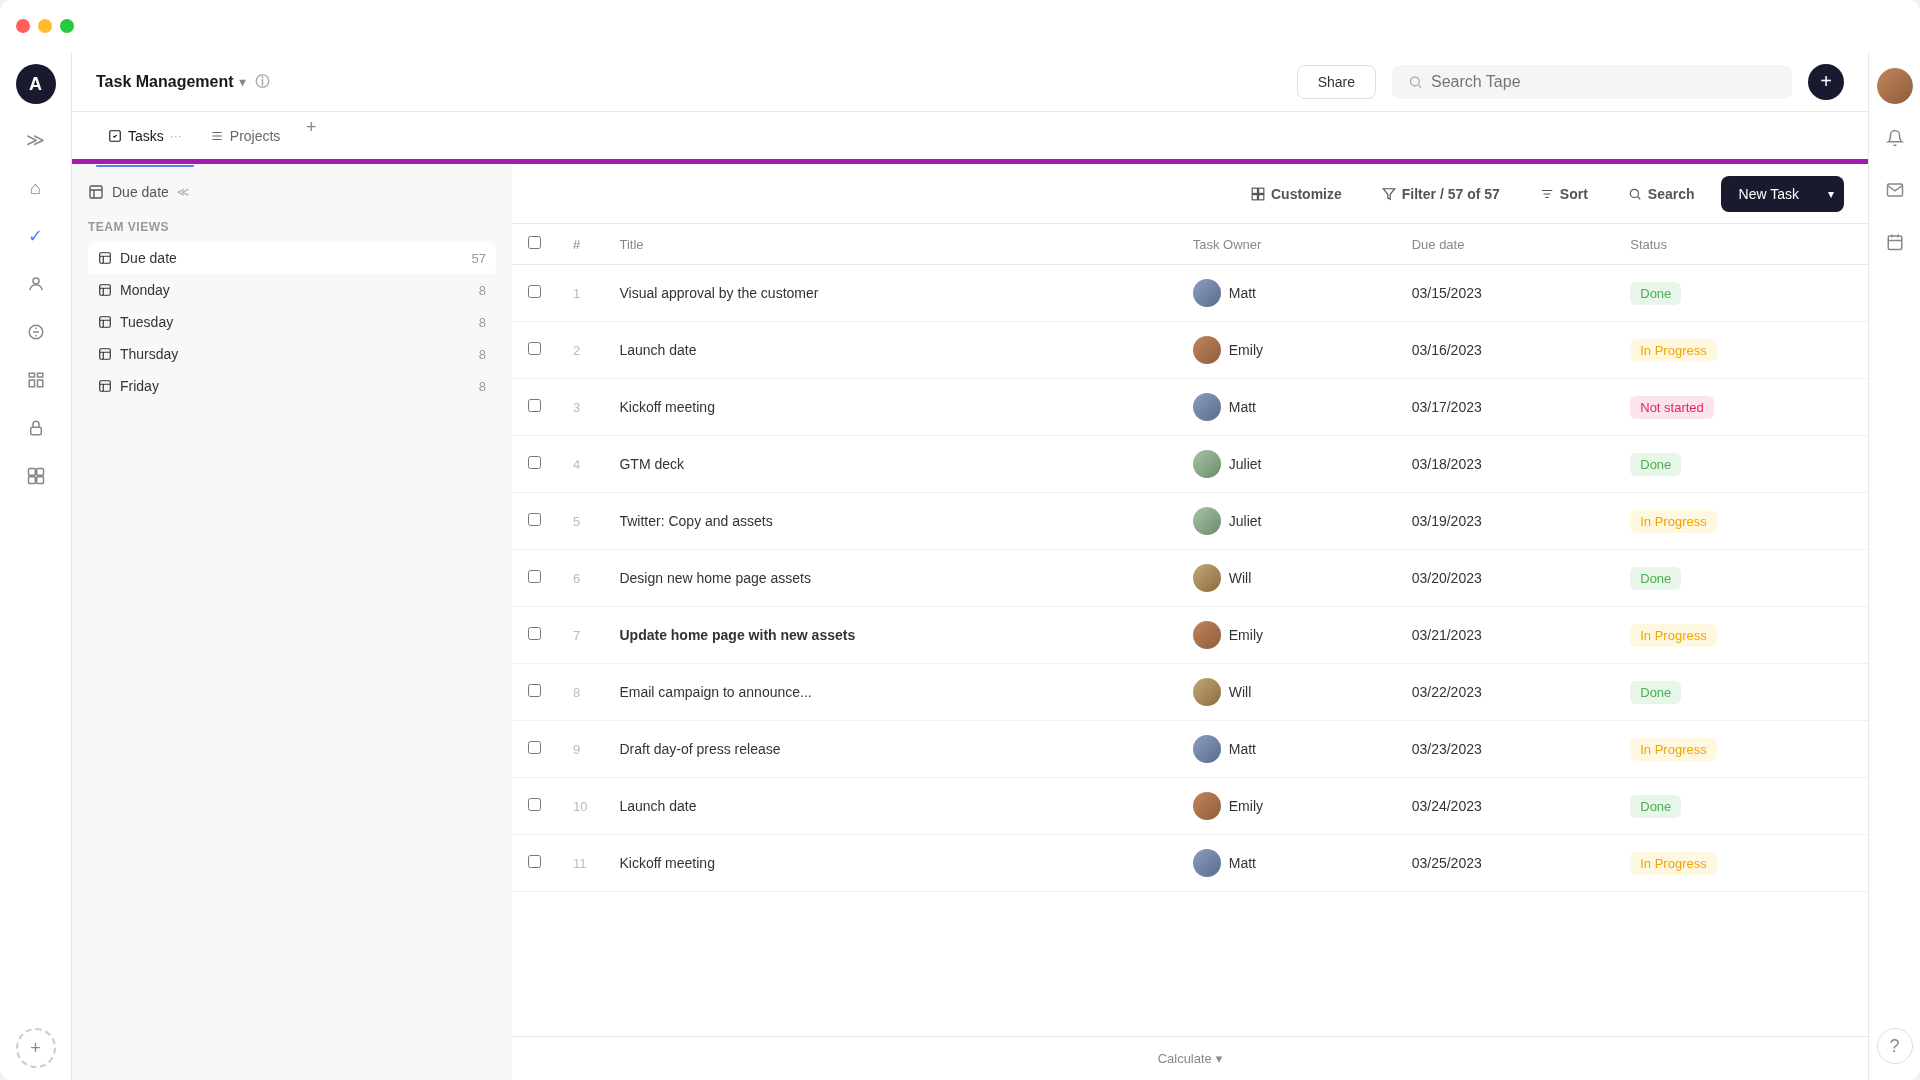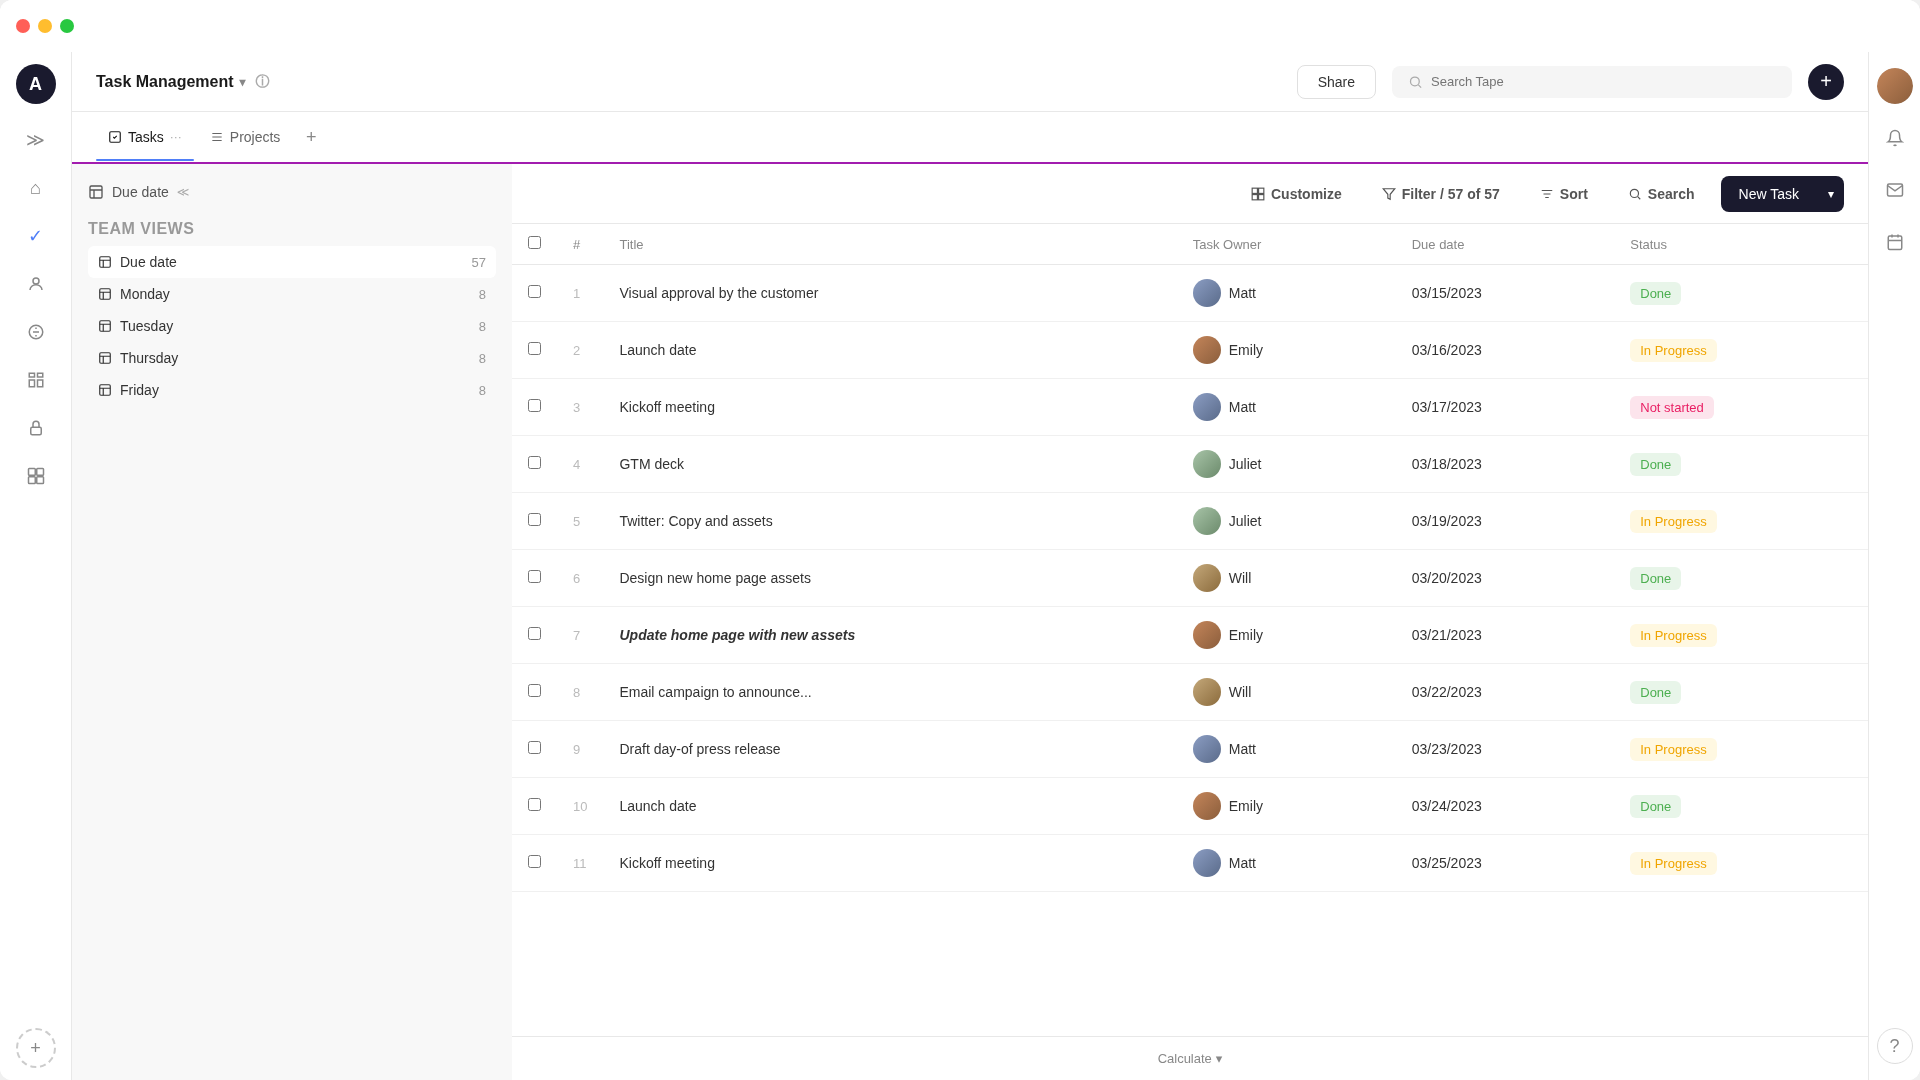--- a/index.html
+++ b/index.html
@@ -34,37 +34,37 @@
 
     
     .content-area { flex: 1; display: flex; flex-direction: column; overflow: hidden; }
 
     
     .top-header { height: 60px; background: #ffffff; display: flex; align-items: center; padding: 0 24px; gap: 16px; border-bottom: 1px solid #e8e8e8; }
     .app-title { font-size: 16px; font-weight: 600; color: #1a1a1a; display: flex; align-items: center; gap: 6px; }
     .header-spacer { flex: 1; }
     .share-btn { padding: 8px 20px; border: 1px solid #e0e0e0; border-radius: 8px; background: white; font-size: 14px; cursor: pointer; color: #333; }
     .search-bar { display: flex; align-items: center; gap: 8px; background: #f5f5f5; border-radius: 8px; padding: 8px 16px; width: 400px; }
-    .search-bar input { background: transparent; border: none; outline: none; font-size: 13px; color: #666; width: 100%; }
+    .search-bar input { background: transparent; border: none; outline: none; font-size: 16px; color: #666; width: 100%; }
     .add-btn { width: 36px; height: 36px; border-radius: 50%; background: #1a1a2e; color: white; border: none; font-size: 20px; cursor: pointer; display: flex; align-items: center; justify-content: center; }
 
     
-    .nav-tabs { height: 52px; background: #ffffff; display: flex; align-items: center; padding: 0 24px; gap: 4px; border-bottom: 2px solid #a21caf; }
+    .nav-tabs { height: 52px; background: #ffffff; display: flex; padding: 0 24px; gap: 4px; border-bottom: 5px solid #a21caf; }
     .nav-tab { display: flex; align-items: center; gap: 6px; padding: 8px 12px; border-radius: 6px; cursor: pointer; font-size: 14px; color: #666; position: relative; }
     .nav-tab.active { color: #1a1a1a; font-weight: 500; }
     .nav-tab.active::after { content: ''; position: absolute; bottom: -8px; left: 0; right: 0; height: 2px; background: #4f7ef8; border-radius: 1px; }
     .nav-tab-add { width: 30px; height: 30px; border-radius: 6px; display: flex; align-items: center; justify-content: center; cursor: pointer; color: #888; font-size: 18px; background: transparent; border: none; }
 
     
     .main-content { flex: 1; display: flex; overflow: hidden; background: #14532d; }
 
     
     .left-panel { width: 440px; background: #f8f8f8; padding: 20px 16px; overflow-y: auto; }
     .due-date-header { display: flex; align-items: center; gap: 8px; font-size: 14px; color: #555; margin-bottom: 20px; cursor: pointer; }
-    .team-views-label { font-size: 16px; font-weight: 600; color: #999; text-transform: uppercase; letter-spacing: 0.5px; margin-bottom: 8px; }
+    .team-views-label { font-size: 12px; font-weight: 600; color: #999; text-transform: uppercase; letter-spacing: 0.5px; margin-bottom: 8px; }
     .view-item { display: flex; align-items: center; justify-content: space-between; padding: 8px 10px; border-radius: 6px; cursor: pointer; font-size: 14px; color: #333; }
     .view-item.active { background: #ffffff; font-weight: 500; }
     .view-count { font-size: 13px; color: #999; }
 
     
     .table-panel { flex: 1; display: flex; flex-direction: column; background: #ffffff; overflow: hidden; }
 
     
     .table-toolbar { height: 60px; display: flex; align-items: center; padding: 0 24px; gap: 12px; border-bottom: 1px solid #e8e8e8; justify-content: flex-end; }
     .toolbar-btn { display: flex; align-items: center; gap: 6px; padding: 8px 14px; border-radius: 6px; border: none; background: transparent; cursor: pointer; font-size: 14px; color: #555; font-weight: bold; }
@@ -413,21 +413,21 @@
     <td>03/20/2023</td>
     <td>
       <span class="status-badge" style="background:#e8f5e9;color:#4caf50;">Done</span>
     </td>
   </tr>
                   <tr>
     <td class="checkbox-cell">
       <input type="checkbox" style="cursor: pointer;">
     </td>
     <td class="row-num">7</td>
-    <td><span style="font-weight:600;font-style:italic;">Update home page with new assets</span></td>
+    <td><span style="font-weight:600;">Update home page with new assets</span></td>
     <td>
       <div class="task-owner">
         <div class="owner-avatar" style="width:28px;height:28px;border-radius:50%;background: linear-gradient(135deg, #c4855a 0%, #8b5e3c 100%);"></div>
         <span>Emily</span>
       </div>
     </td>
     <td>03/21/2023</td>
     <td>
       <span class="status-badge" style="background:#fff8e1;color:#f0a500;">In Progress</span>
     </td>

